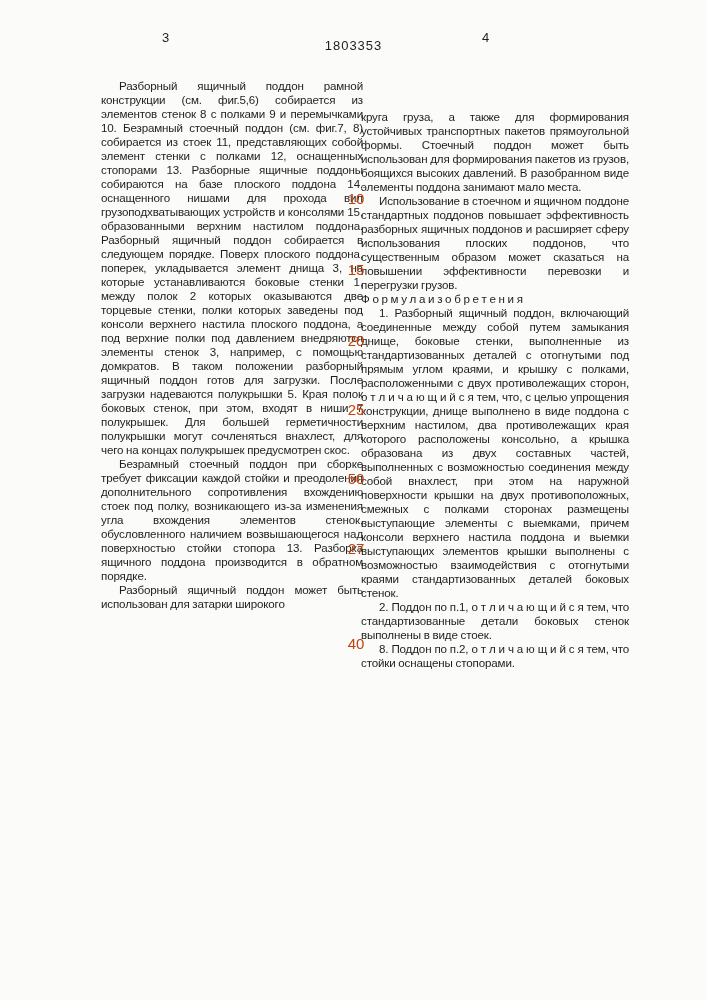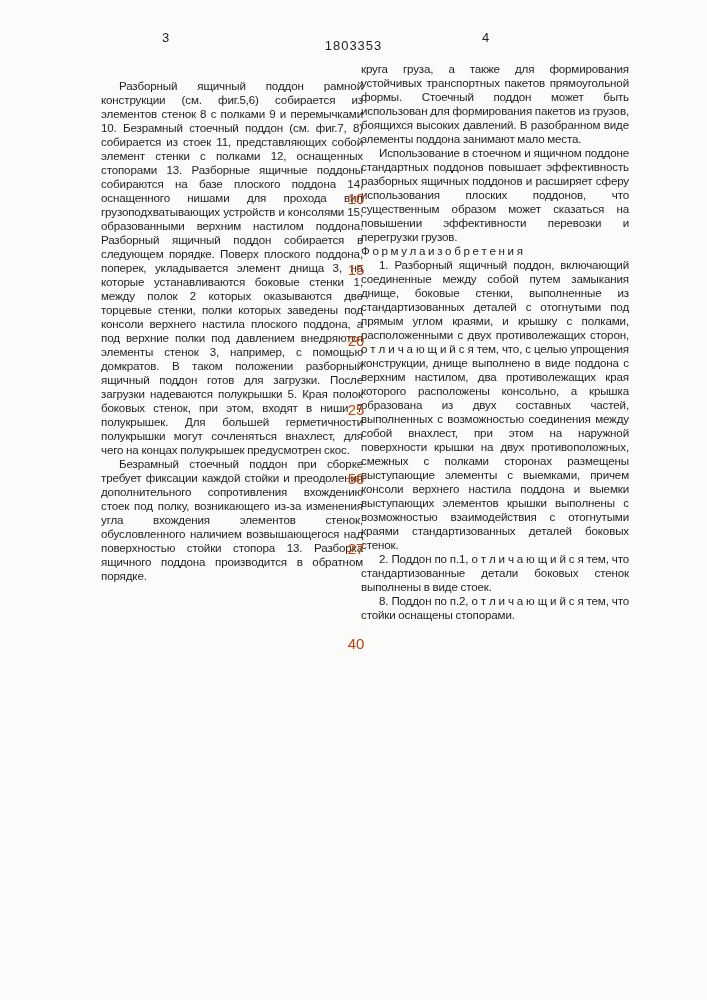--- a/index.html
+++ b/index.html
@@ -38,21 +38,21 @@
     position: absolute;
     top: 0;
     font-size: 11.6px;
     line-height: 14px;
     text-align: justify;
     letter-spacing: -0.15px;
     word-spacing: -0.3px;
     hyphens: auto;
   }
   .col p { margin: 0; text-indent: 18px; }
-  .col p.no-indent { text-indent: 0; }
+  .col p.no-indent { text-indent: 0; margin-top: 48px; }
   .col-left  { left: 16px;     width: 262px; margin-top: 17px; }
   .col-right { left: 276px; width: 268px; }
   .formula-heading {
     text-indent: 0 !important;
     margin: 0;
     white-space: nowrap;
   }
   .gutter-num {
     position: absolute;
     left: 344px;
@@ -70,20 +70,21 @@
   <div class="header">
     <span class="pg-left">3</span>
     <span class="patent-no">1803353</span>
     <span class="pg-right">4</span>
   </div>
 
   <div class="content">
     <div class="col col-left">
       <p>Разборный ящичный поддон рамной конструкции (см. фиг.5,6) собирается из элементов стенок 8 с полками 9 и перемычками 10. Безрамный стоечный поддон (см. фиг.7, 8) собирается из стоек 11, представляющих собой элемент стенки с полками 12, оснащенных стопорами 13. Разборные ящичные поддоны собираются на базе плоского поддона 14, оснащенного нишами для прохода вил грузоподхватывающих устройств и консолями 15, образованными верхним настилом поддона. Разборный ящичный поддон собирается в следующем порядке. Поверх плоского поддона, поперек, укладывается элемент днища 3, на которые устанавливаются боковые стенки 1, между полок 2 которых оказываются две торцевые стенки, полки которых заведены под консоли верхнего настила плоского поддона, а под верхние полки под давлением внедряются элементы стенок 3, например, с помощью домкратов. В таком положении разборный ящичный поддон готов для загрузки. После загрузки надеваются полукрышки 5. Края полок боковых стенок, при этом, входят в ниши 7 полукрышек. Для большей герметичности полукрышки могут сочленяться внахлест, для чего на концах полукрышек предусмотрен скос.</p>
       <p>Безрамный стоечный поддон при сборке требует фиксации каждой стойки и преодоления дополнительного сопротивления вхождению стоек под полку, возникающего из-за изменения угла вхождения элементов стенок, обусловленного наличием возвышающегося над поверхностью стойки стопора 13. Разборка ящичного поддона производится в обратном порядке.</p>
+      <p>Разборный ящичный поддон может быть использован для затарки широкого</p>
     </div>
 
     <div class="col col-right">
       <p class="no-indent">круга груза, а также для формирования устойчивых транспортных пакетов прямоугольной формы. Стоечный поддон может быть использован для формирования пакетов из грузов, боящихся высоких давлений. В разобранном виде элементы поддона занимают мало места.</p>
       <p>Использование в стоечном и ящичном поддоне стандартных поддонов повышает эффективность разборных ящичных поддонов и расширяет сферу использования плоских поддонов, что существенным образом может сказаться на повышении эффективности перевозки и перегрузки грузов.</p>
       <p class="formula-heading">Ф о р м у л а   и з о б р е т е н и я</p>
       <p>1. Разборный ящичный поддон, включающий соединенные между собой путем замыкания днище, боковые стенки, выполненные из стандартизованных деталей с отогнутыми под прямым углом краями, и крышку с полками, расположенными с двух противолежащих сторон, о т л и ч а ю щ и й с я  тем, что, с целью упрощения конструкции, днище выполнено в виде поддона с верхним настилом, два противолежащих края которого расположены консольно, а крышка образована из двух составных частей, выполненных с возможностью соединения между собой внахлест, при этом на наружной поверхности крышки на двух противоположных, смежных с полками сторонах размещены выступающие элементы с выемками, причем консоли верхнего настила поддона и выемки выступающих элементов крышки выполнены с возможностью взаимодействия с отогнутыми краями стандартизованных деталей боковых стенок.</p>
       <p>2. Поддон по п.1, о т л и ч а ю щ и й с я  тем, что стандартизованные детали боковых стенок выполнены в виде стоек.</p>
       <p>8. Поддон по п.2, о т л и ч а ю щ и й с я  тем, что стойки оснащены стопорами.</p>
     </div>

